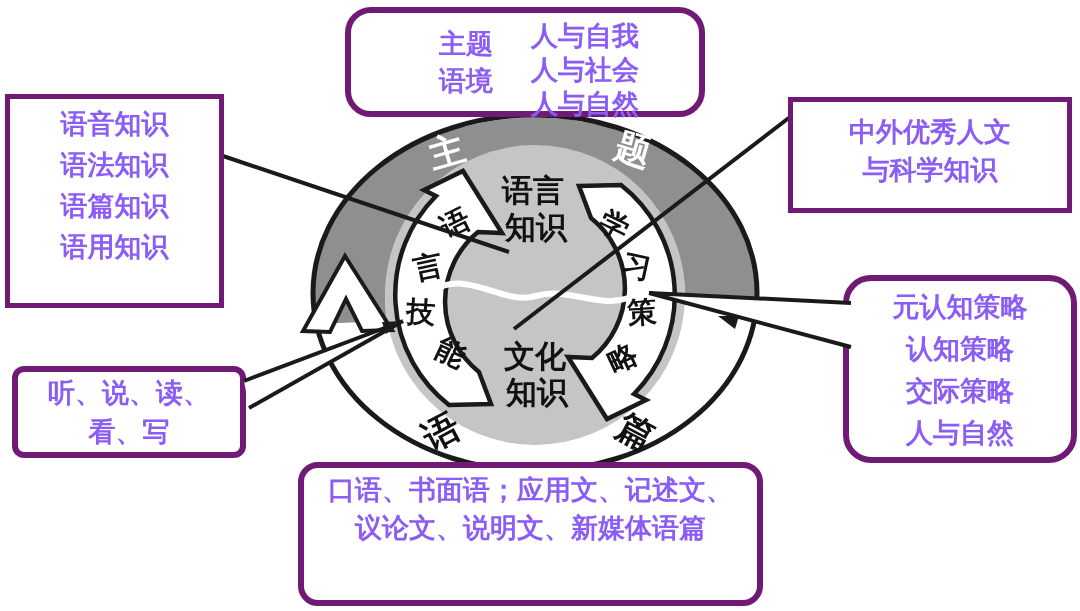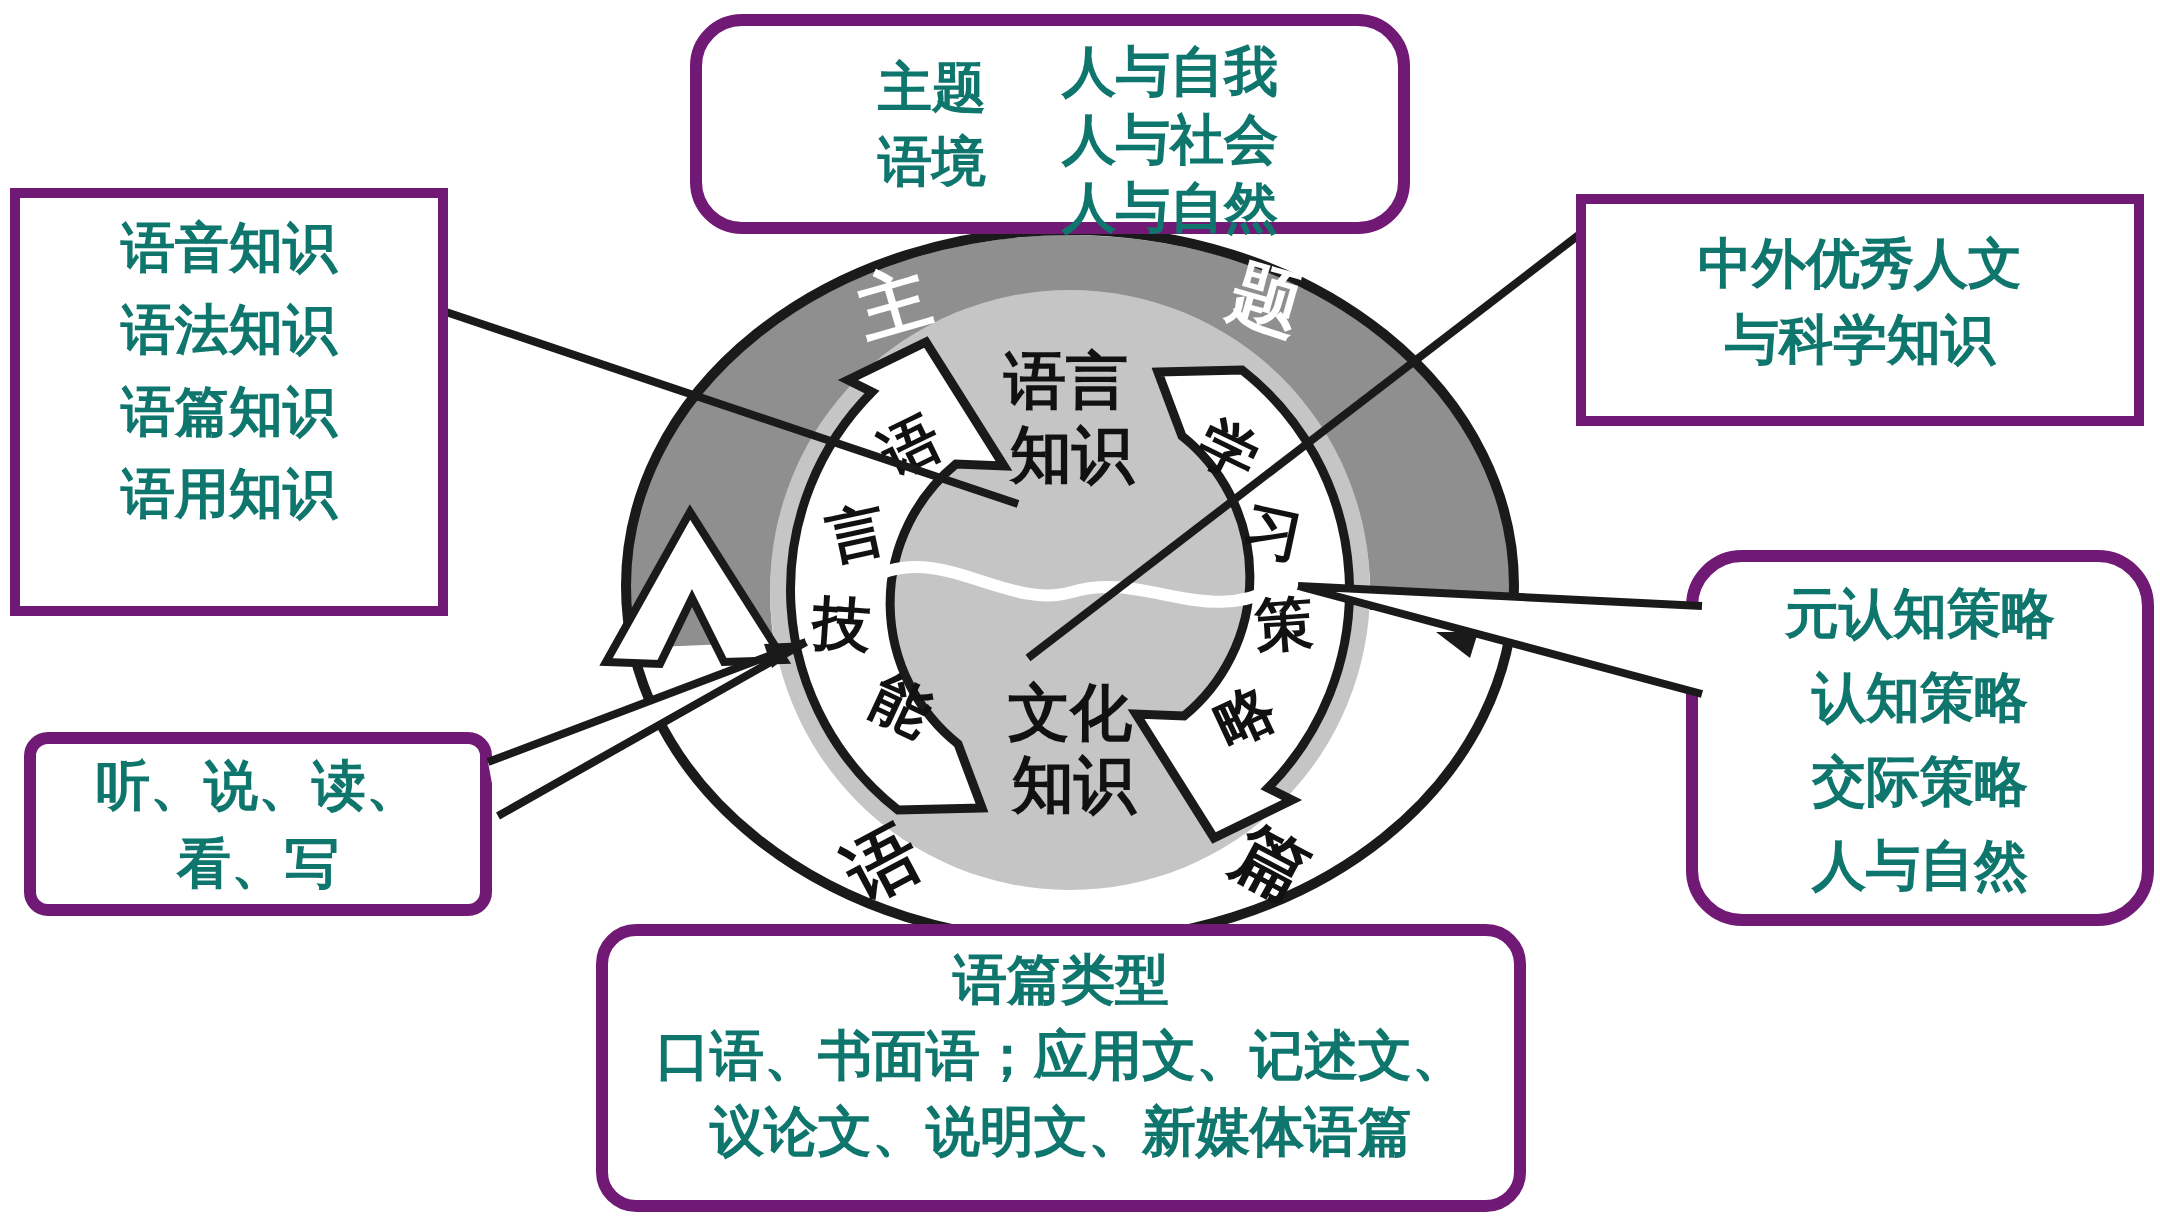--- a/index.html
+++ b/index.html
@@ -6,21 +6,21 @@
   body{
     width:1080px;height:611px;position:relative;overflow:hidden;
     background:#ffffff;
     font-family:"Liberation Serif", serif;
   }
   svg{position:absolute;left:0;top:0;}
   #base-layer{z-index:1;}
   #overlay-layer{z-index:3;pointer-events:none;}
   .box{
     position:absolute;background:#ffffff;border:5px solid #701a75;
-    box-sizing:border-box;color:#0f766e;font-weight:700;z-index:2;
+    box-sizing:border-box;color:#8b5cf6;font-weight:700;z-index:2;
     font-family:Liberation Serif, serif;
   }
   .line{white-space:nowrap;}
   
   #box-theme{left:345px;top:7px;width:360px;height:110px;border-radius:26px;border-width:6px;display:flex;}
   #box-theme .label-col{width:130px;margin-left:50px;font-size:27px;line-height:37px;text-align:center;padding-top:13px;}
   #box-theme .items-col{font-size:27px;line-height:34px;text-align:right;padding-top:6px;}
   
   #box-langknow{left:5px;top:94px;width:219px;height:214px;font-size:27px;line-height:41px;text-align:center;padding-top:5px;}
   
@@ -113,21 +113,20 @@
   <div class="line">交际策略</div>
   <div class="line">人与自然</div>
 </div>
 
 <div class="box" id="box-skills">
   <div class="line">听、说、读、</div>
   <div class="line">看、写</div>
 </div>
 
 <div class="box" id="box-discourse">
-  <div class="line">语篇类型</div>
   <div class="line">口语、书面语；应用文、记述文、</div>
   <div class="line">议论文、说明文、新媒体语篇</div>
 </div>
 
 <svg id="overlay-layer" width="1080" height="611" viewBox="0 0 1080 611">
 
   <path d="M851,303 L649,293 L851,347 Z" fill="#ffffff" stroke="none"></path>
   <path d="M851,303 L649,293 M649,293 L851,347" stroke="#1a1a1a" stroke-width="4" fill="none"></path>
   <path d="M718,316 L739,316 L735,329 Z" fill="#1a1a1a"></path>
 

